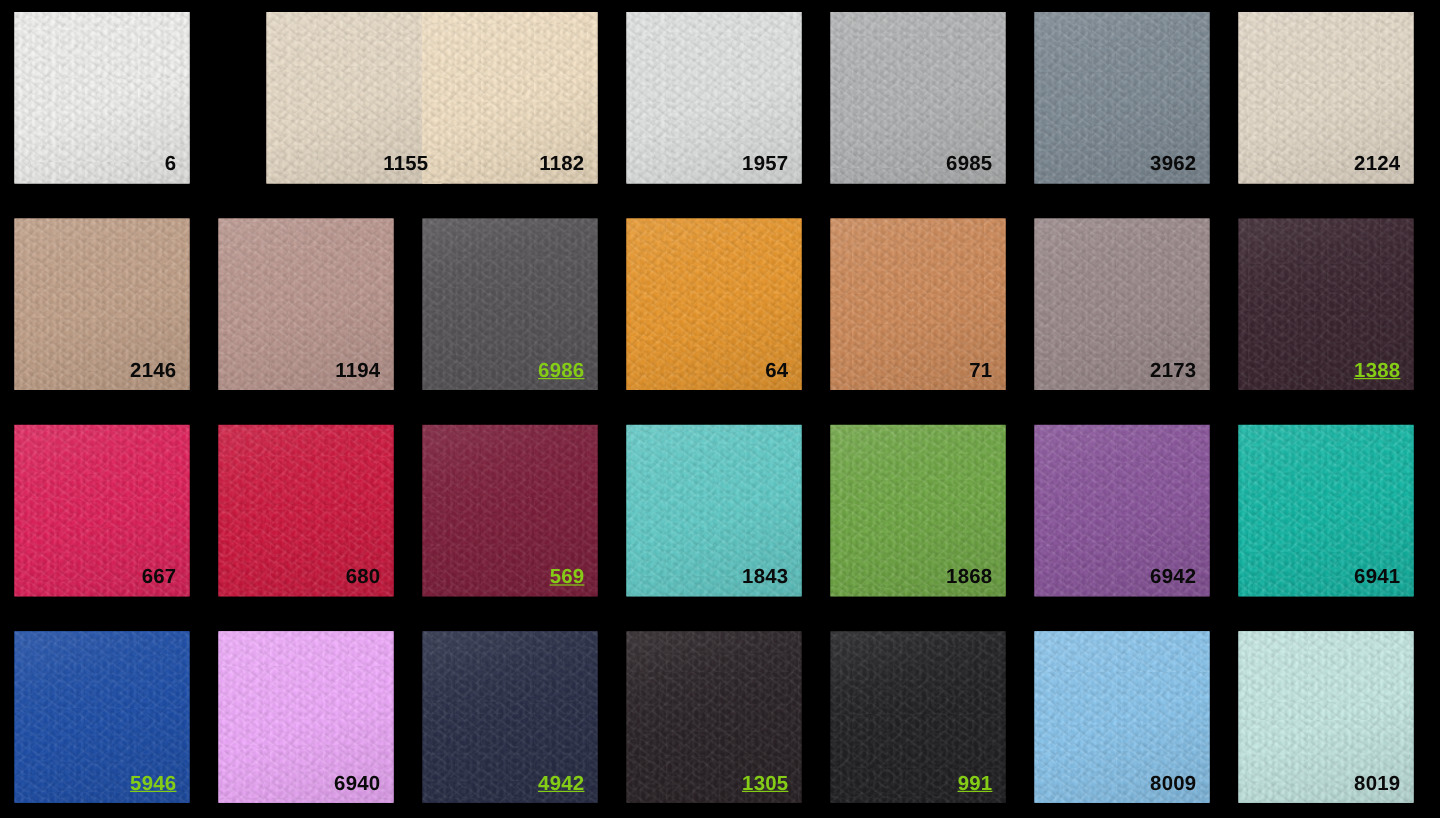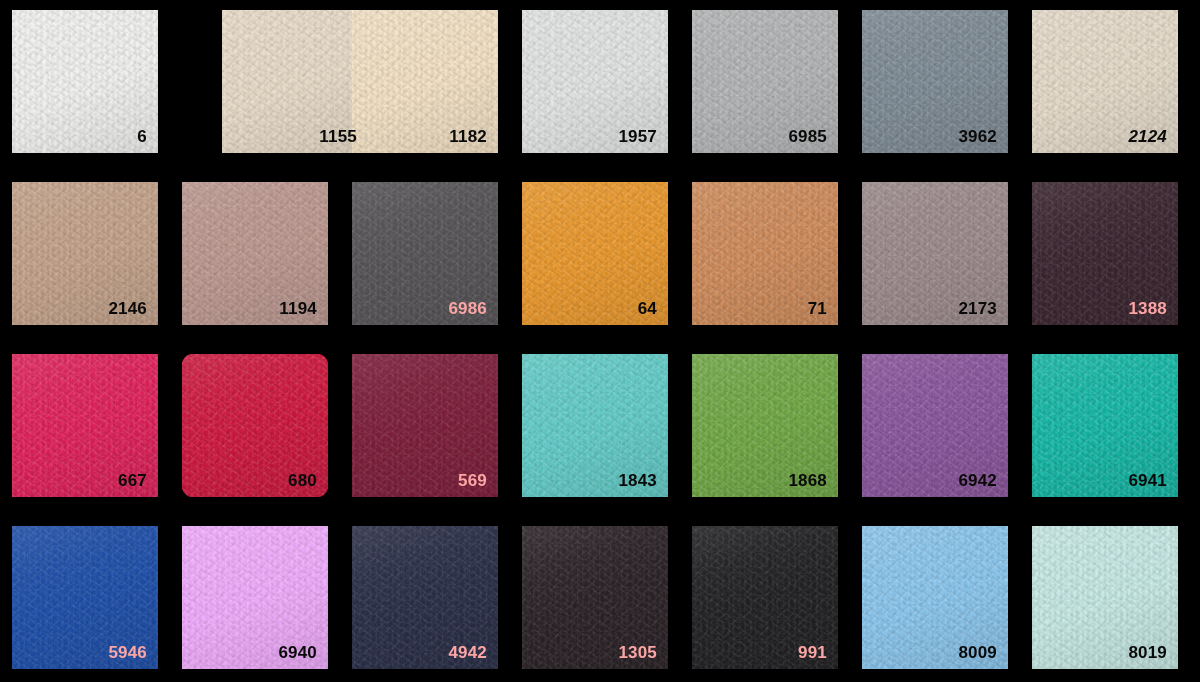--- a/index.html
+++ b/index.html
@@ -102,21 +102,21 @@
     bottom: 8px;
     font-family: "Liberation Sans", sans-serif;
     font-size: 17px;
     font-weight: bold;
     letter-spacing: 0.2px;
     color: #0a0a0a;
     line-height: 1;
     z-index: 3;
     white-space: nowrap;
   }
-  .swatch.is-dark .swatch-label { color: #fca5a5; }
+  .swatch.is-dark .swatch-label { color: #84cc16; text-decoration: underline; }
 </style>
 </head>
 <body>
 
 <div id="swatch-grid" style="background: rgb(0, 0, 0);">
     <div class="swatch is-light" style="background-color: rgb(242, 242, 240);">
       <div class="swatch-color"></div>
       <div class="swatch-grain" style="background-position: 0px 0px, 0px 0px, 0px 0px, 0px 0px;"></div>
       <div class="swatch-sheen"></div>
       <span class="swatch-label">6</span>
@@ -144,21 +144,21 @@
       <div class="swatch-grain" style="background-position: 23px 5px, 1px 13px, 2px 12px, 3px 5px;"></div>
       <div class="swatch-sheen"></div>
       <span class="swatch-label">6985</span>
     </div>
     <div class="swatch" style="background-color: rgb(126, 139, 149);">
       <div class="swatch-color"></div>
       <div class="swatch-grain" style="background-position: 7px 12px, 6px 24px, 11px 2px, 9px 13px;"></div>
       <div class="swatch-sheen"></div>
       <span class="swatch-label">3962</span>
     </div>
-    <div class="swatch is-light" style="background-color: rgb(230, 219, 202); font-style: italic;">
+    <div class="swatch is-light" style="background-color: rgb(230, 219, 202);">
       <div class="swatch-color"></div>
       <div class="swatch-grain" style="background-position: 20px 19px, 11px 4px, 3px 5px, 15px 21px;"></div>
       <div class="swatch-sheen"></div>
       <span class="swatch-label">2124</span>
     </div>
     <div class="swatch" style="background-color: rgb(195, 162, 138);">
       <div class="swatch-color"></div>
       <div class="swatch-grain" style="background-position: 4px 3px, 16px 15px, 12px 8px, 0px 2px;"></div>
       <div class="swatch-sheen"></div>
       <span class="swatch-label">2146</span>
@@ -198,21 +198,21 @@
       <div class="swatch-grain" style="background-position: 24px 22px, 8px 19px, 15px 0px, 15px 23px;"></div>
       <div class="swatch-sheen"></div>
       <span class="swatch-label">1388</span>
     </div>
     <div class="swatch" style="background-color: rgb(224, 33, 90);">
       <div class="swatch-color"></div>
       <div class="swatch-grain" style="background-position: 8px 6px, 13px 30px, 7px 3px, 0px 4px;"></div>
       <div class="swatch-sheen"></div>
       <span class="swatch-label">667</span>
     </div>
-    <div class="swatch" style="background-color: rgb(207, 24, 63); border-radius: 11px;">
+    <div class="swatch" style="background-color: rgb(207, 24, 63);">
       <div class="swatch-color"></div>
       <div class="swatch-grain" style="background-position: 21px 13px, 18px 10px, 16px 6px, 6px 12px;"></div>
       <div class="swatch-sheen"></div>
       <span class="swatch-label">680</span>
     </div>
     <div class="swatch is-dark" style="background-color: rgb(125, 31, 60);">
       <div class="swatch-color"></div>
       <div class="swatch-grain" style="background-position: 5px 20px, 4px 21px, 8px 9px, 12px 20px;"></div>
       <div class="swatch-sheen"></div>
       <span class="swatch-label">569</span>

